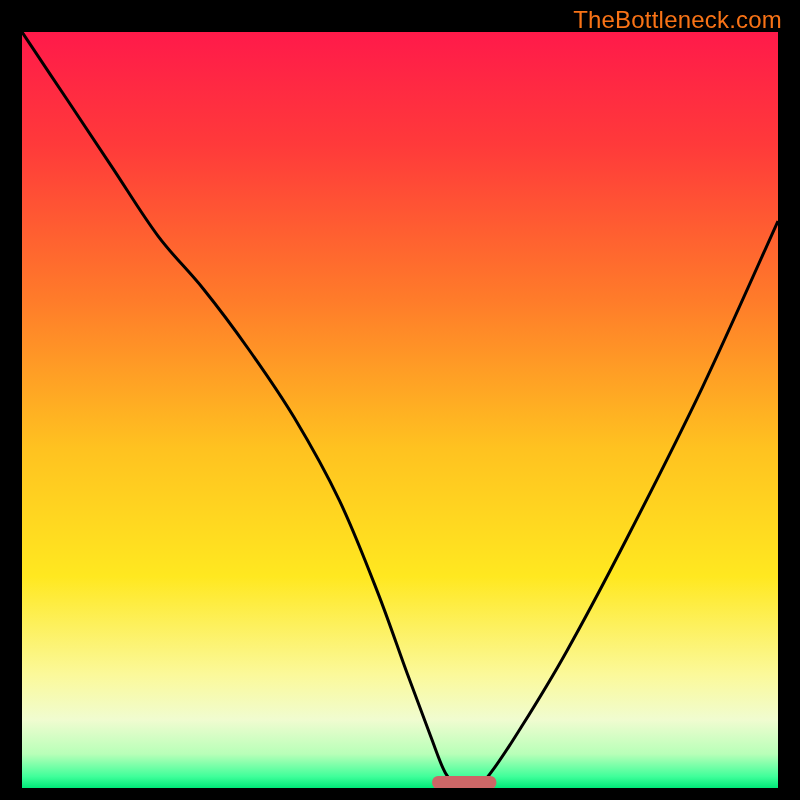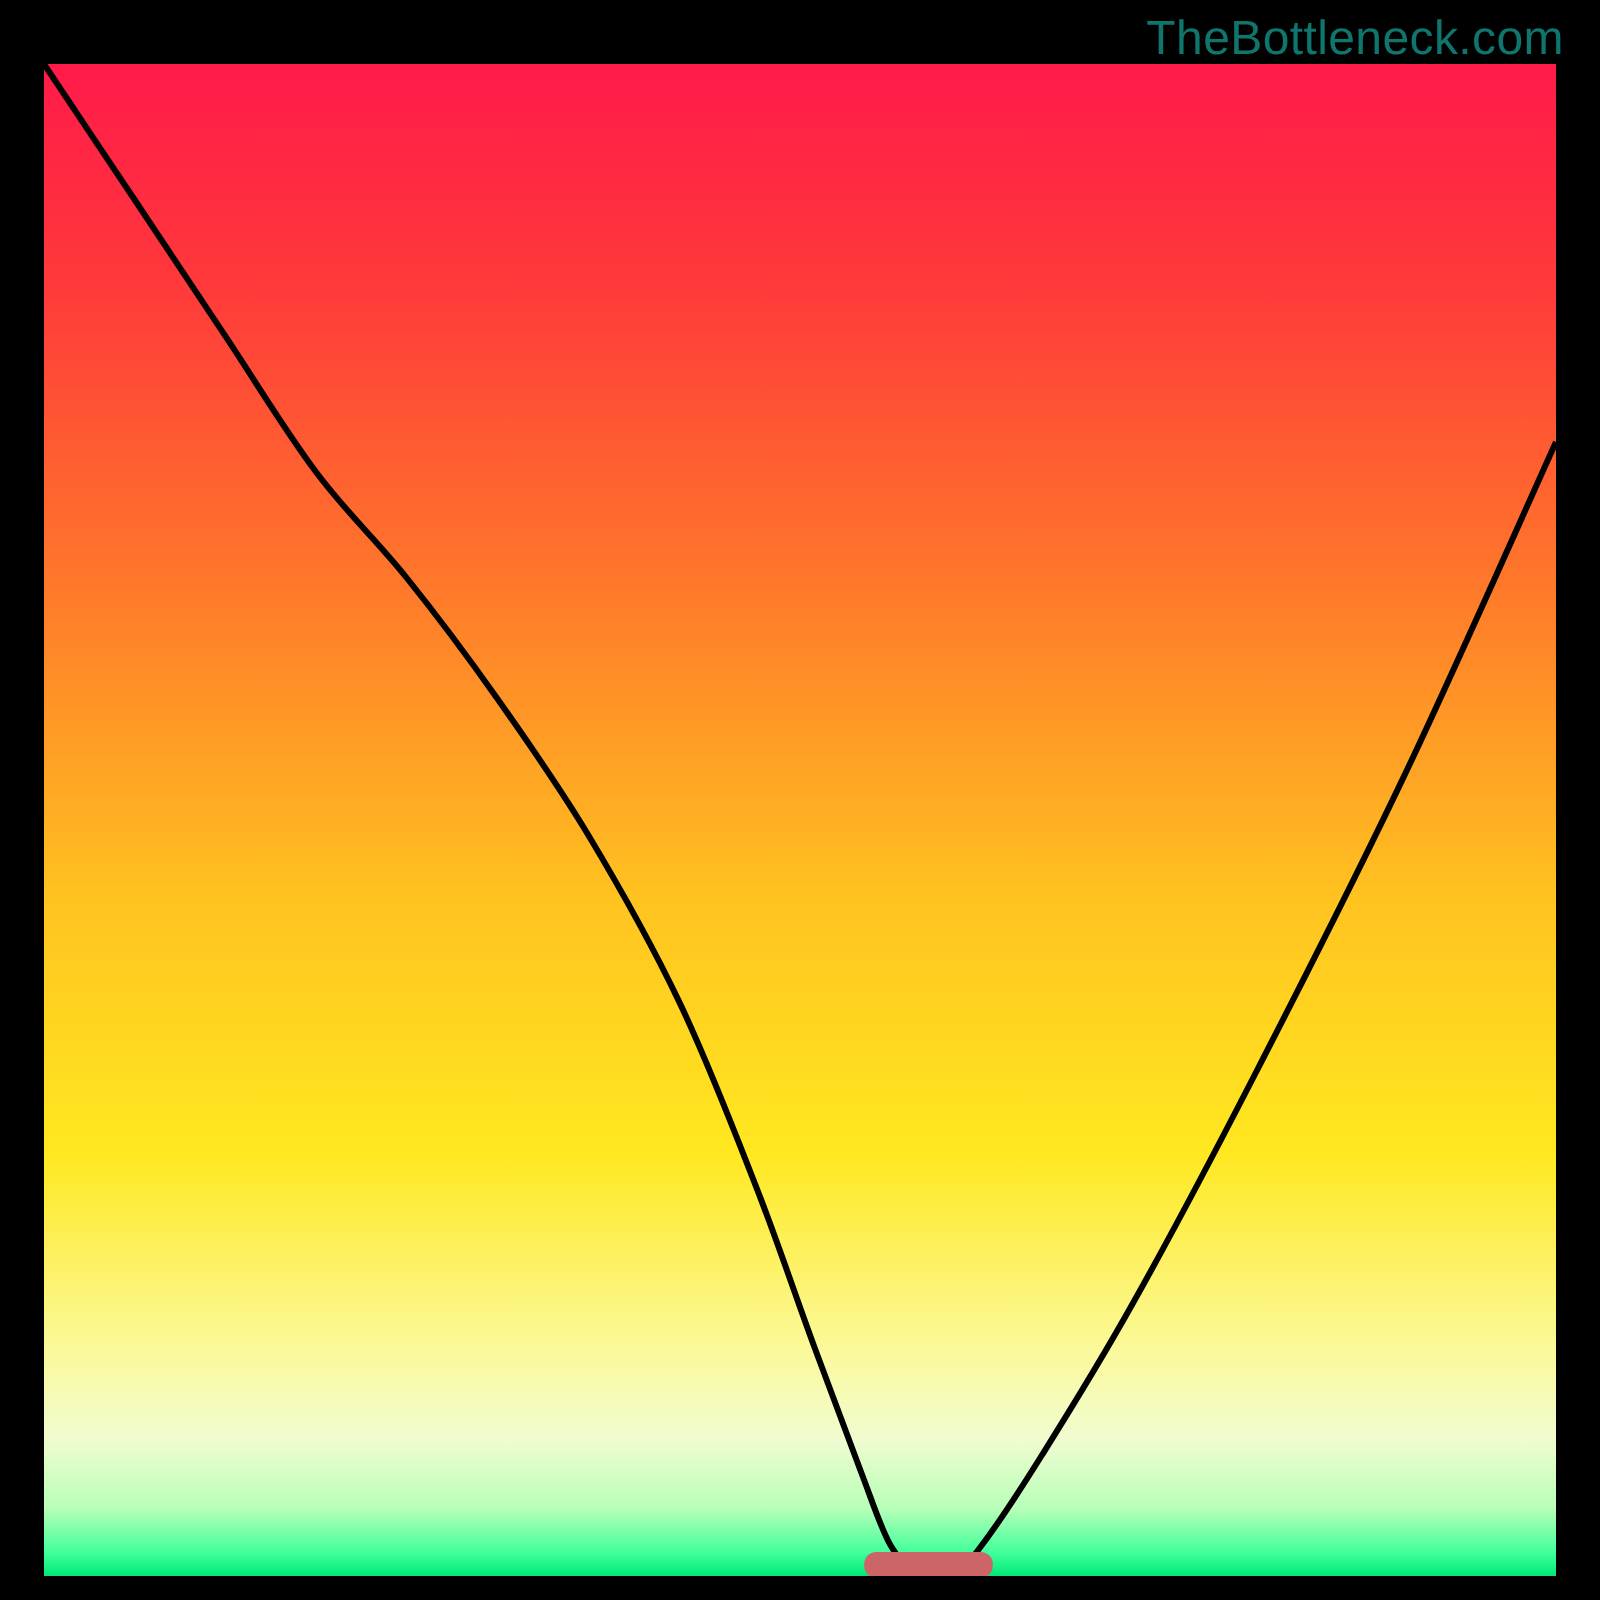--- a/index.html
+++ b/index.html
@@ -23,21 +23,21 @@
     position: absolute;
     left: 0;
     top: 0;
     width: 756px;
     height: 756px;
   }
   .watermark {
     position: absolute;
     top: 6px;
     right: 18px;
-    color: #0f766e;
+    color: #f97316;
     font-size: 24px;
     font-weight: 500;
     letter-spacing: 0.2px;
     text-align: center;
   }
 </style>
 </head>
 <body>
 
 <div class="watermark">TheBottleneck.com</div>

